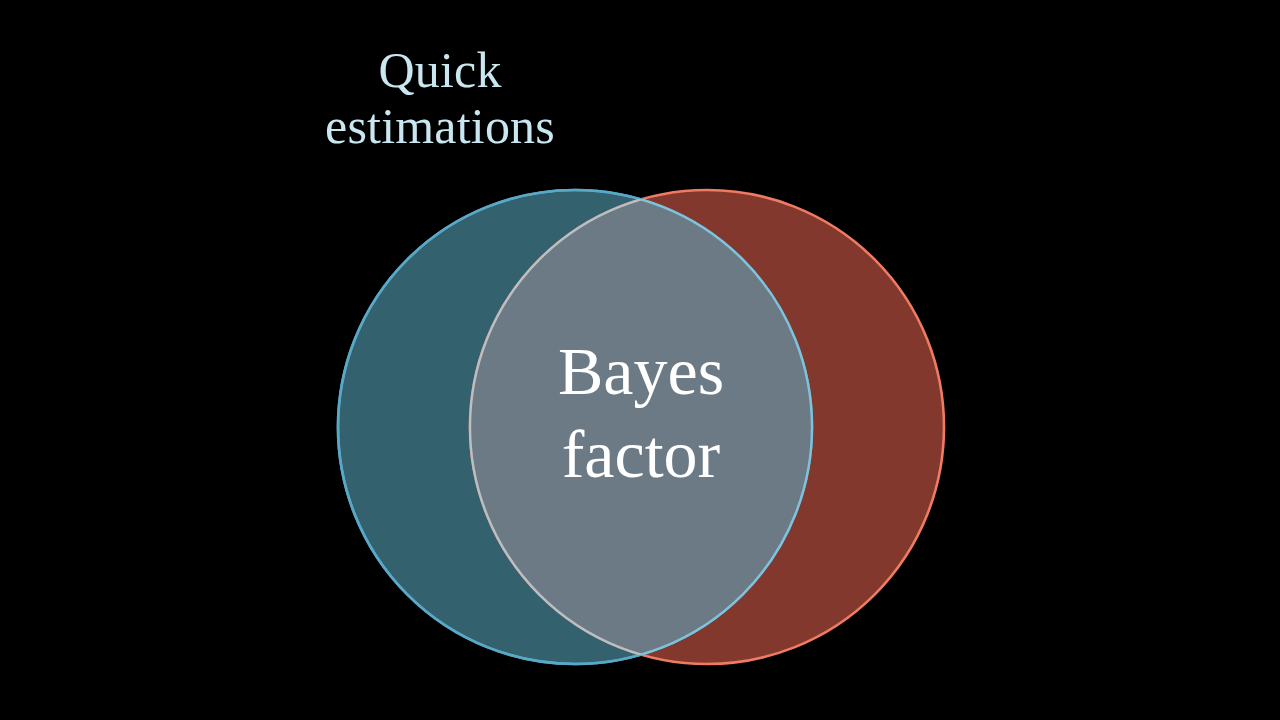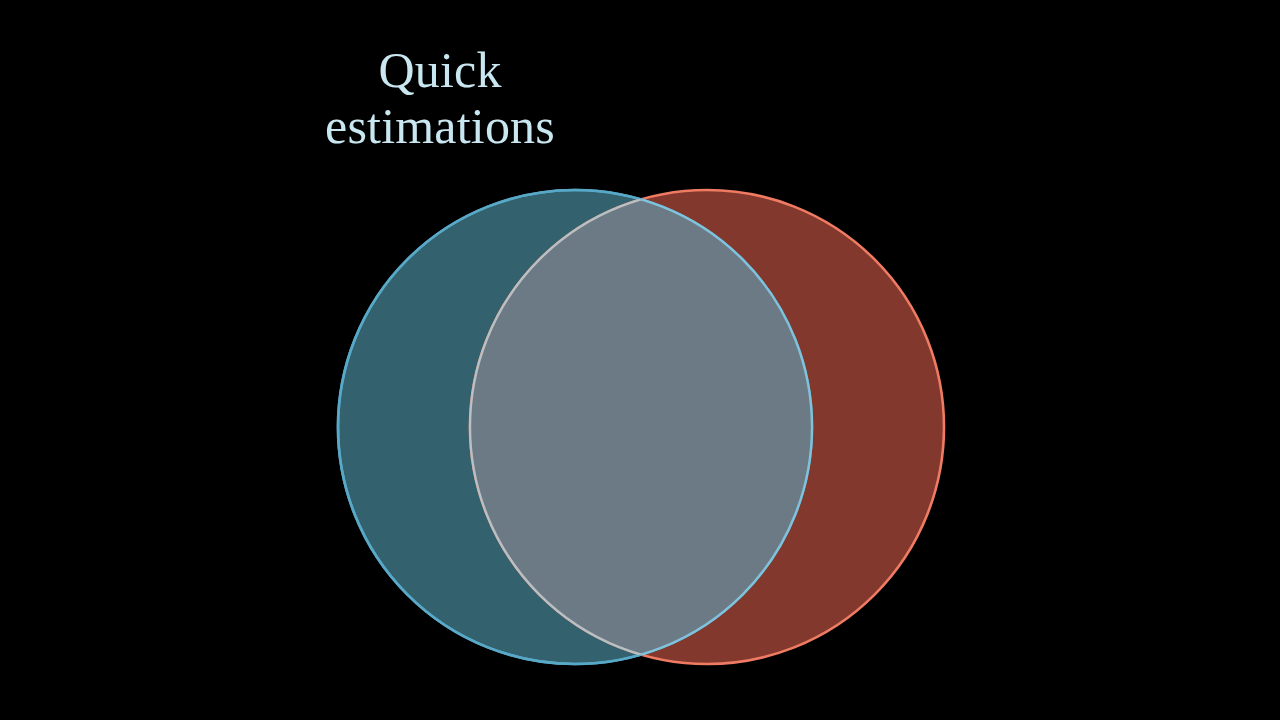--- a/index.html
+++ b/index.html
@@ -94,14 +94,16 @@
     <circle id="circle-left-outline" cx="575" cy="427" r="237" fill="none" stroke="#58a8c8" stroke-width="2.6"></circle>
 
     <g clip-path="url(#clip-left-circle)">
       <circle id="circle-lens" cx="707" cy="427" r="237" fill="#6b7a84" stroke="#b9bfc2" stroke-width="2.4"></circle>
     </g>
     <g clip-path="url(#clip-right-circle)">
       <circle id="circle-lens-edge" cx="575" cy="427" r="237" fill="none" stroke="#7fc2dc" stroke-width="2.4"></circle>
     </g>
   </svg>
 
+  <div id="center-text" style="color: rgb(255, 255, 255);">Bayes
+factor</div>
 
 </div>
 
 </body></html>

